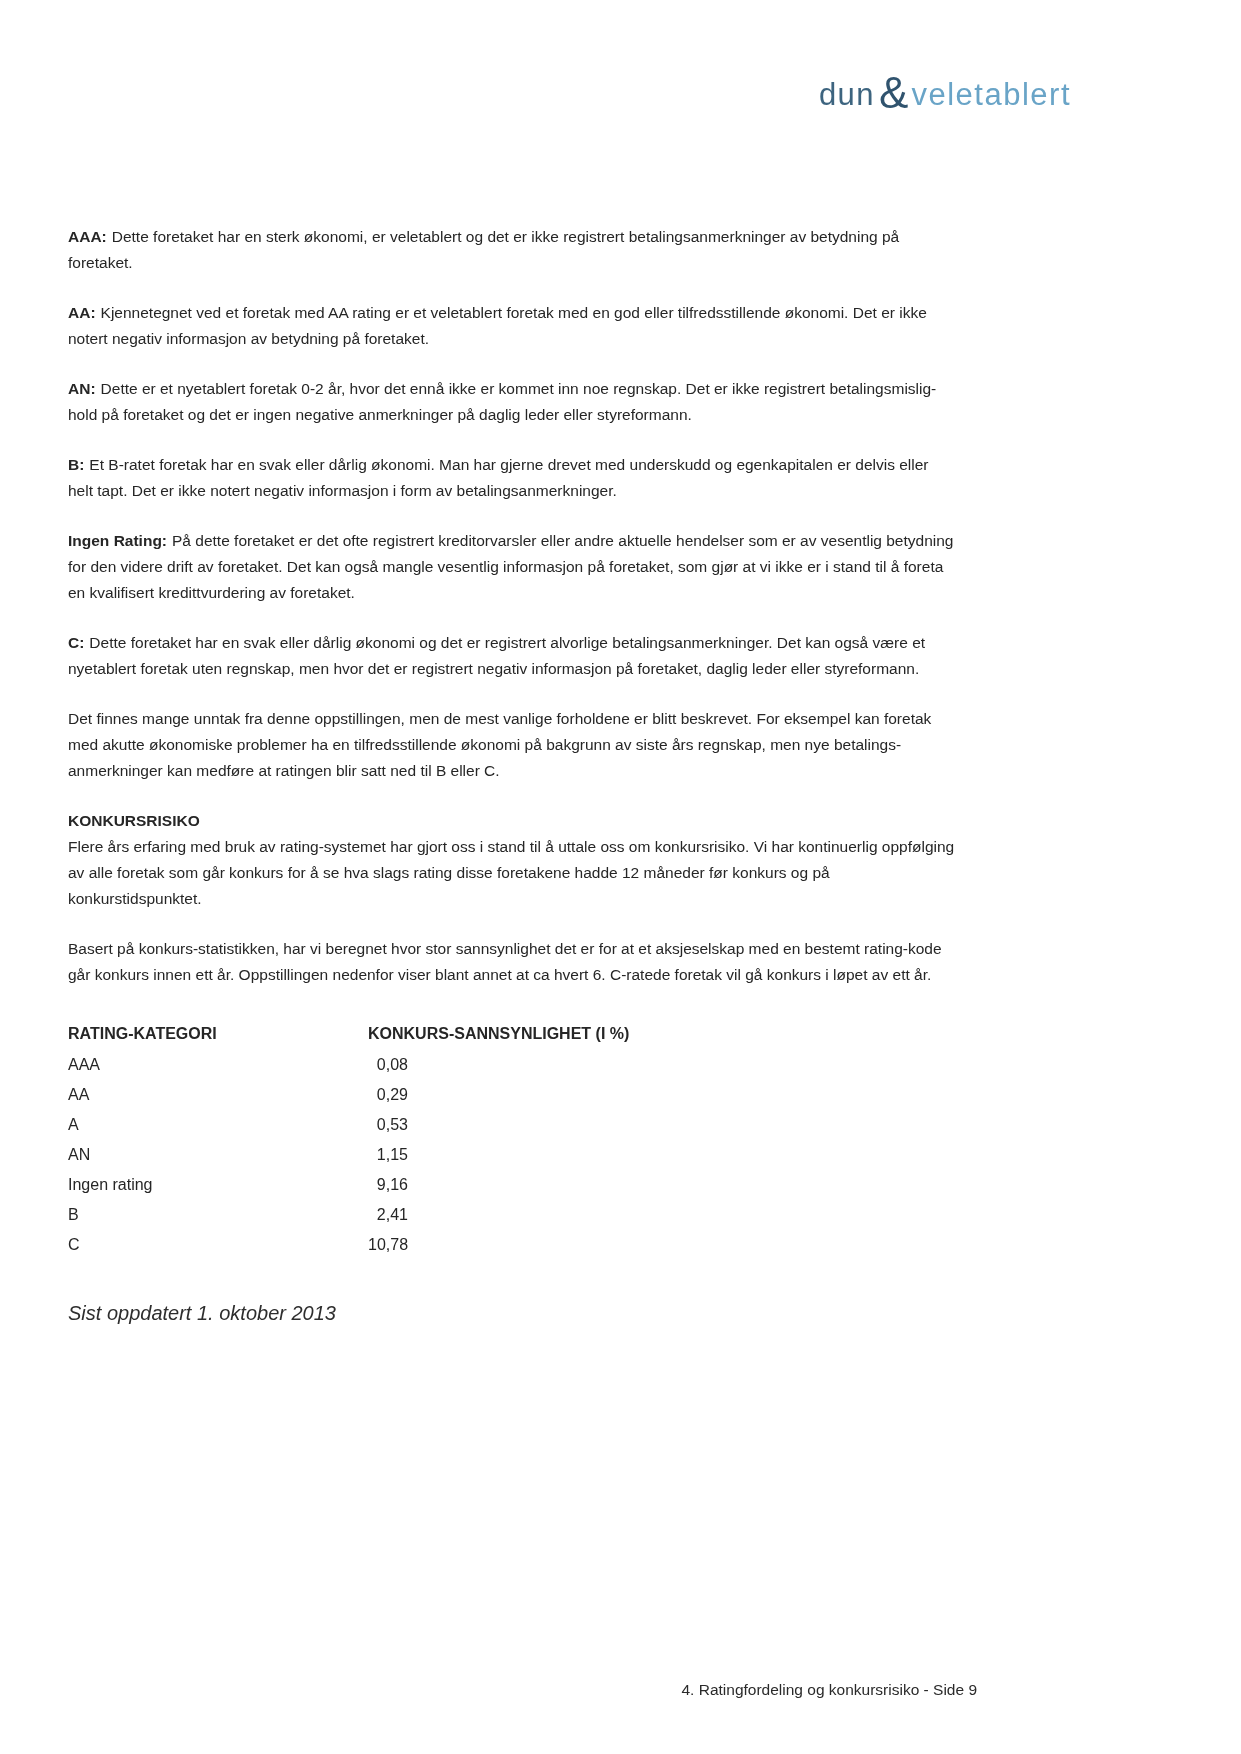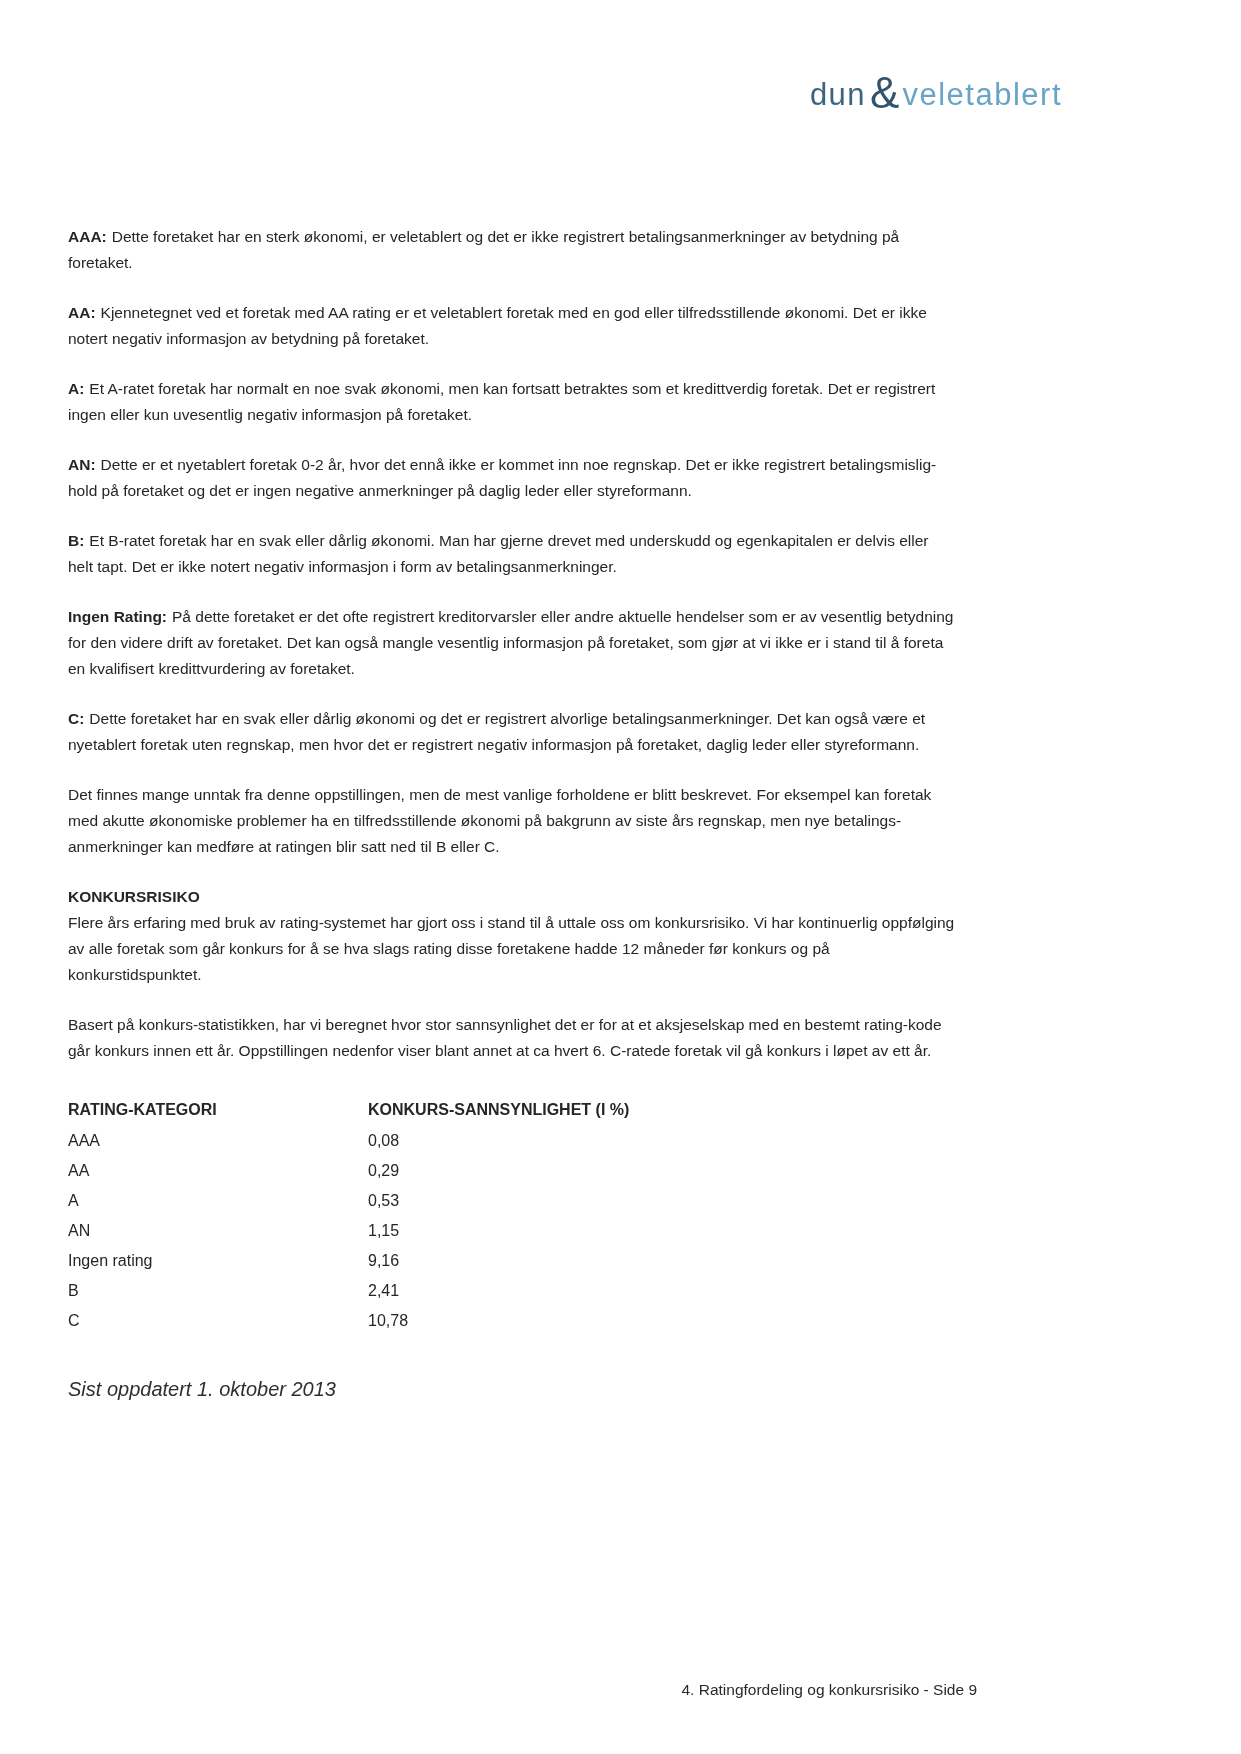--- a/index.html
+++ b/index.html
@@ -11,21 +11,21 @@
     margin: 0 auto;
     background: #ffffff;
     font-family: "Liberation Sans", sans-serif;
     color: #262626;
     overflow: hidden;
   }
   
   .logo {
     position: absolute;
     top: 68px;
-    right: 179px;
+    right: 170px;
     white-space: nowrap;
     display: flex;
     align-items: baseline;
     line-height: 1;
     user-select: none;
   }
   .logo-dun {
     font-size: 31px;
     font-weight: 400;
     letter-spacing: 1.5px;
@@ -75,20 +75,21 @@
     display: flex;
     align-items: baseline;
     line-height: 30px;
   }
   .t-head { font-weight: bold; line-height: 32px; align-items: flex-end; }
   .t-cell-cat { width: 300px; flex: 0 0 300px; }
   .t-cell-val { }
   .t-val-num {
     display: inline-block;
     width: 40px;
+    text-align: right;
   }
   
   .updated-note {
     margin-top: 42px;
     font-size: 20px;
     font-style: italic;
     color: #2e2e2e;
   }
   .footer {
     position: absolute;
@@ -109,23 +110,20 @@
     <span class="logo-brad">veletablert</span>
   </div>
 
   <div class="content">
 
     <p class="para">
       <strong>AAA:</strong><span>Dette foretaket har en sterk økonomi, er veletablert og det er ikke registrert betalingsanmerkninger av betydning på foretaket.</span>
     </p>
     <p class="para">
       <strong>AA:</strong><span>Kjennetegnet ved et foretak med AA rating er et veletablert foretak med en god eller tilfredsstillende økonomi. Det er ikke notert negativ informasjon av betydning på foretaket.</span>
-    </p>
-    <p class="para">
-      <strong>A:</strong><span>Et A-ratet foretak har normalt en noe svak økonomi, men kan fortsatt betraktes som et kredittverdig foretak. Det er registrert ingen eller kun uvesentlig negativ informasjon på foretaket.</span>
     </p>
     <p class="para">
       <strong>AN:</strong><span>Dette er et nyetablert foretak 0-2 år, hvor det ennå ikke er kommet inn noe regnskap. Det er ikke registrert betalingsmislig- hold på foretaket og det er ingen negative anmerkninger på daglig leder eller styreformann.</span>
     </p>
     <p class="para">
       <strong>B:</strong><span>Et B-ratet foretak har en svak eller dårlig økonomi. Man har gjerne drevet med underskudd og egenkapitalen er delvis eller helt tapt. Det er ikke notert negativ informasjon i form av betalingsanmerkninger.</span>
     </p>
     <p class="para">
       <strong>Ingen Rating:</strong><span>På dette foretaket er det ofte registrert kreditorvarsler eller andre aktuelle hendelser som er av vesentlig betydning for den videre drift av foretaket. Det kan også mangle vesentlig informasjon på foretaket, som gjør at vi ikke er i stand til å foreta en kvalifisert kredittvurdering av foretaket.</span>
     </p>

